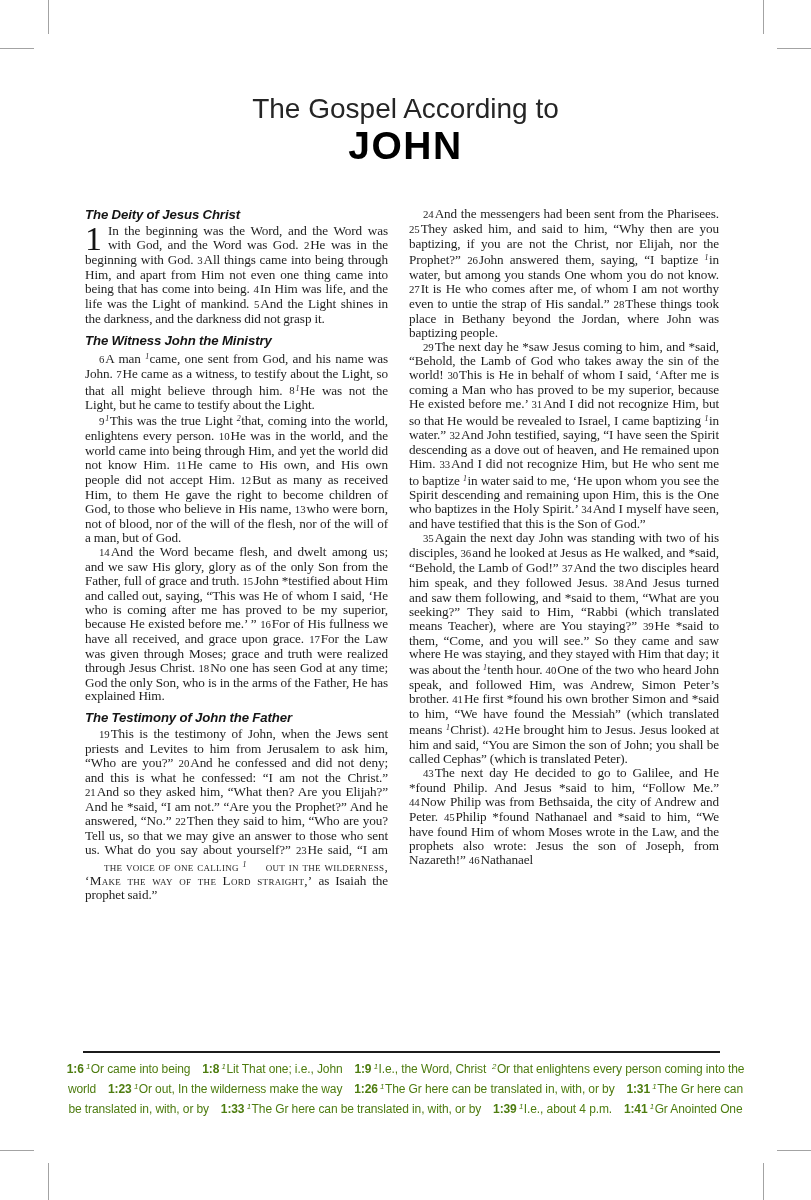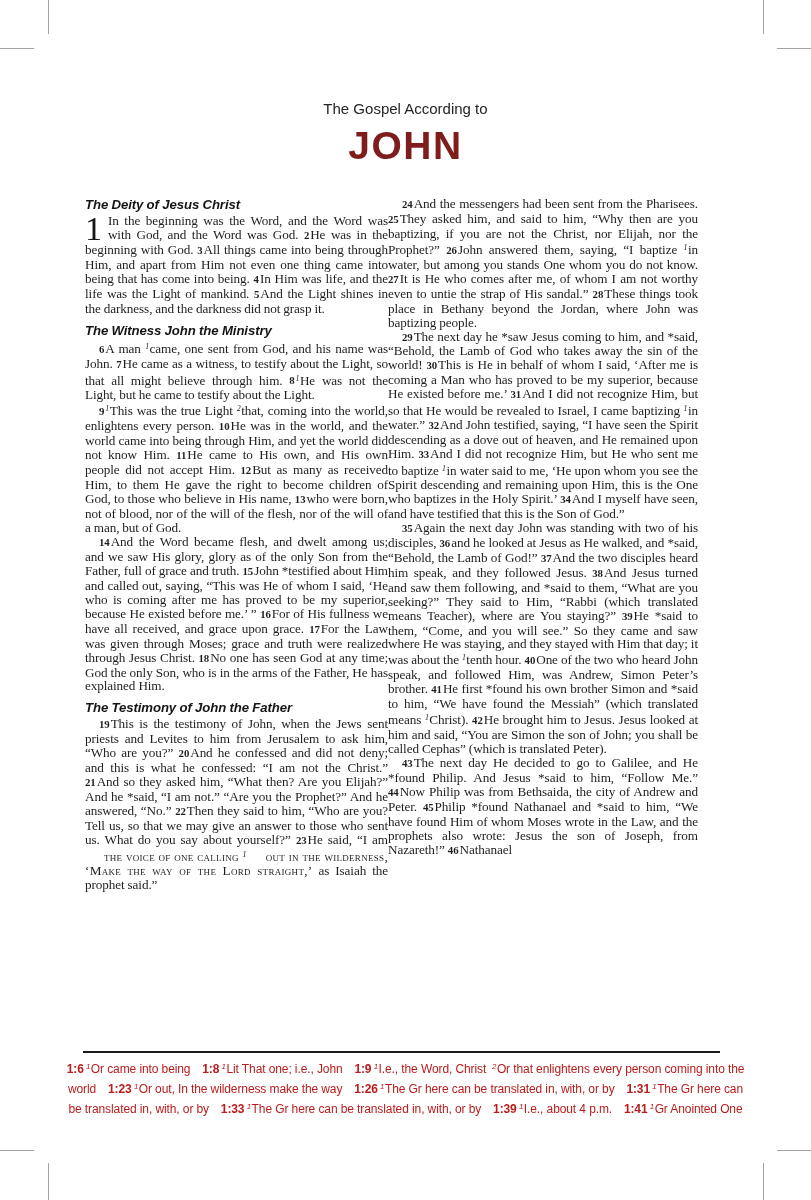--- a/index.html
+++ b/index.html
@@ -22,32 +22,32 @@
   #crop-tr-h{right:0;top:48px;}
   #crop-bl-v{left:48px;bottom:0;height:37px;}
   #crop-bl-h{left:0;top:1150px;}
   #crop-br-v{left:763px;bottom:0;height:37px;}
   #crop-br-h{right:0;top:1150px;}
 
   
   .book-header{position:absolute;left:0;top:96px;width:811px;text-align:center;}
   .series-title{
     font-family:"Liberation Sans", sans-serif;
-    font-size:15px;line-height:26px;color:#252525;font-weight:400;
+    font-size:28px;line-height:26px;color:#252525;font-weight:400;
   }
   .book-title{
     font-family:"Liberation Sans", sans-serif;
-    font-size:39px;line-height:44px;color:#7f1d1d;font-weight:700;
+    font-size:39px;line-height:44px;color:#000000;font-weight:700;
     letter-spacing:1.5px;margin-top:2px;
   }
 
   
   .text-area{
-    position:absolute;left:85px;top:197px;width:634px;height:856px;
-    display:flex;overflow:hidden;
+    position:absolute;left:85px;top:207px;width:634px;height:856px;
+    display:flex;gap:21px;overflow:hidden;
   }
   .col{
     width:303px;
     font-size:13.2px;line-height:13.95px;
     text-align:justify;
     letter-spacing:-0.1px;
     word-spacing:-0.2px;
   }
   .col-right{width:310px;}
   .sect-heading{
@@ -59,35 +59,35 @@
   }
   .col > .sect-heading:first-child{margin-top:0;}
   .verse-para{margin:0;text-indent:14px;}
   .verse-para.chapter-start{text-indent:0;}
   .drop-cap{
     float:left;
     font-size:34px;line-height:26px;
     padding:2px 6px 0 0;
     font-weight:400;color:#141414;
   }
-  .vn{font-weight:700;font-size:0.82em;padding-right:1px;}
+  .vn{font-weight:400;font-size:0.82em;padding-right:1px;}
   .it{}
   .bd{font-weight:700;}
   .fm{font-style:italic;font-size:0.6em;vertical-align:0.5em;padding-right:0.5px;}
   .sc{font-variant:small-caps;letter-spacing:0.3px;margin-left:19px;}
 
   
   .footnote-rule{
     position:absolute;left:83px;top:1051px;width:637px;height:2px;background:#1b1b1b;
   }
   .footnotes{
     position:absolute;left:63px;top:1058px;width:685px;
     text-align:center;
     font-family:"Liberation Sans", sans-serif;
-    font-size:12px;line-height:17.5px;color:#b91c1c;
+    font-size:12px;line-height:17.5px;color:#4d7c0f;
     letter-spacing:-0.1px;
   }
   .footnotes .fm{font-size:0.66em;vertical-align:0.45em;}
 </style>
 </head>
 <body>
 
 <div class="page">
 
   <div class="crop v" id="crop-tl-v"></div>

